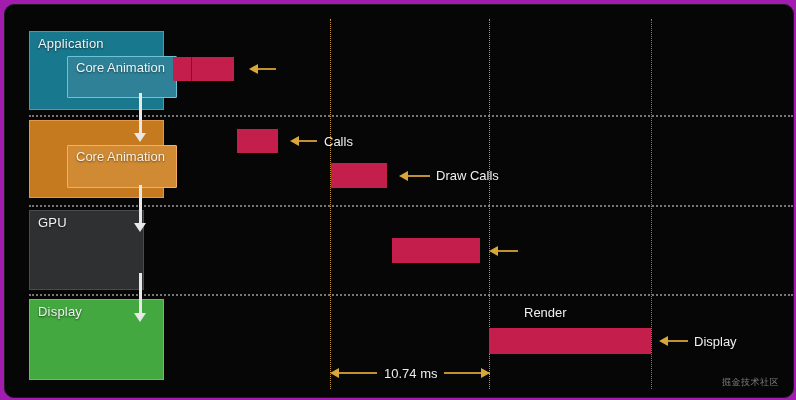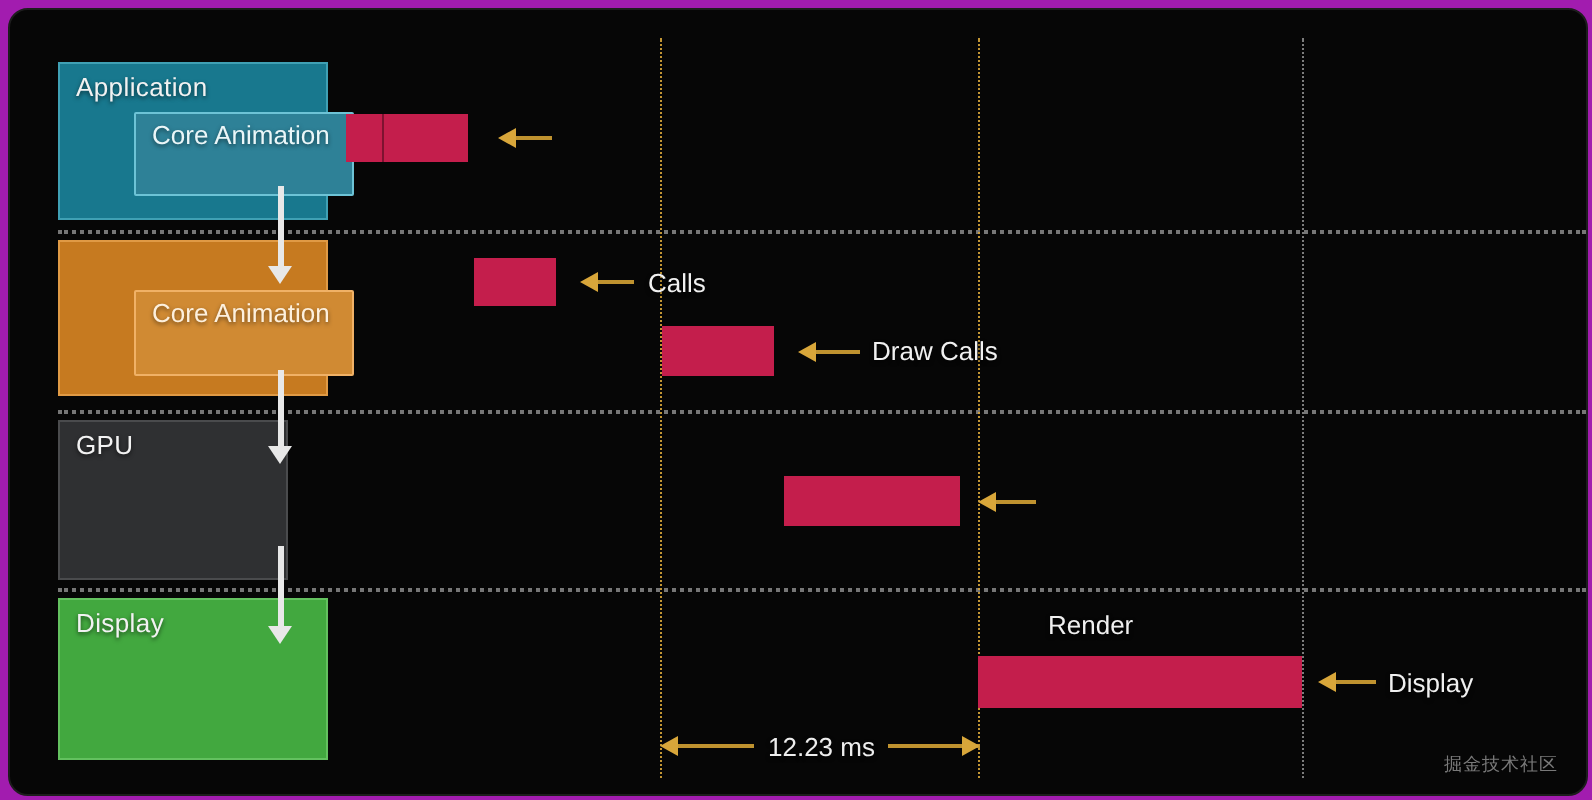--- a/index.html
+++ b/index.html
@@ -264,18 +264,18 @@
     <div class="callout-line" style="left:493px; top:245px; width:20px;"></div>
     <div class="callout-text" style="left:519px; top:254px;margin-top:46px;">Render</div>
 
     <div class="callout-head-left" style="left:654px; top:331px;"></div>
     <div class="callout-line" style="left:663px; top:335px; width:20px;"></div>
     <div class="callout-text" style="left:689px; top:329px;">Display</div>
 
     <div id="measure-line" style="left:327px; top:367px; width:158px;"></div>
     <div class="measure-head" id="measure-head-left" style="left:325px; top:363px;"></div>
     <div class="measure-head" id="measure-head-right" style="left:476px; top:363px;"></div>
-    <div id="measure-text" style="left:372px; top:361px;">12.23 ms</div>
+    <div id="measure-text" style="left:372px; top:361px;">10.74 ms</div>
 
     <div id="watermark">掘金技术社区</div>
 
   </div>
 </div>
 
 </body></html>

